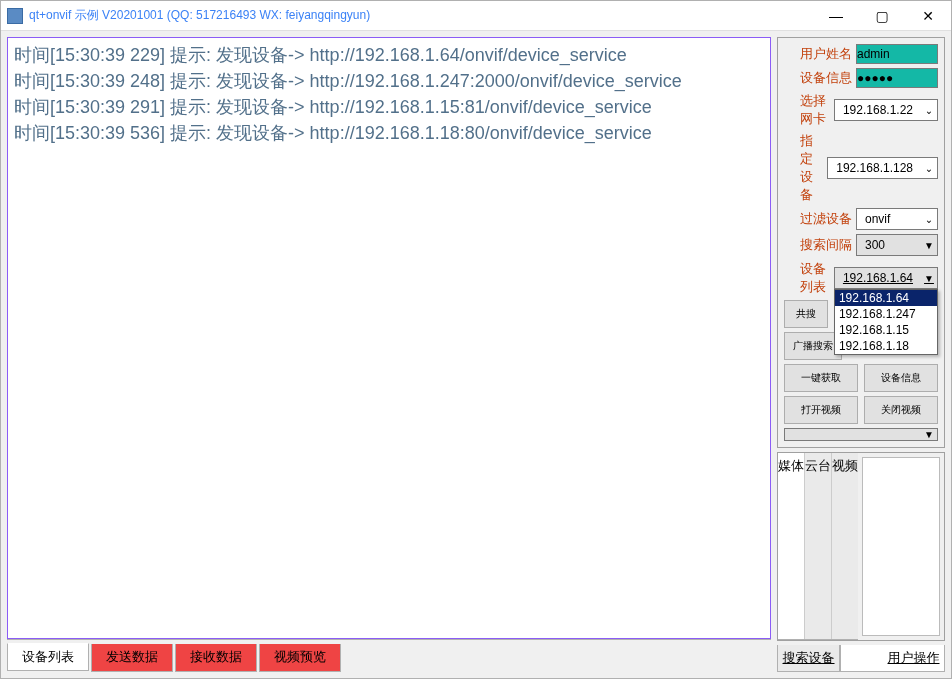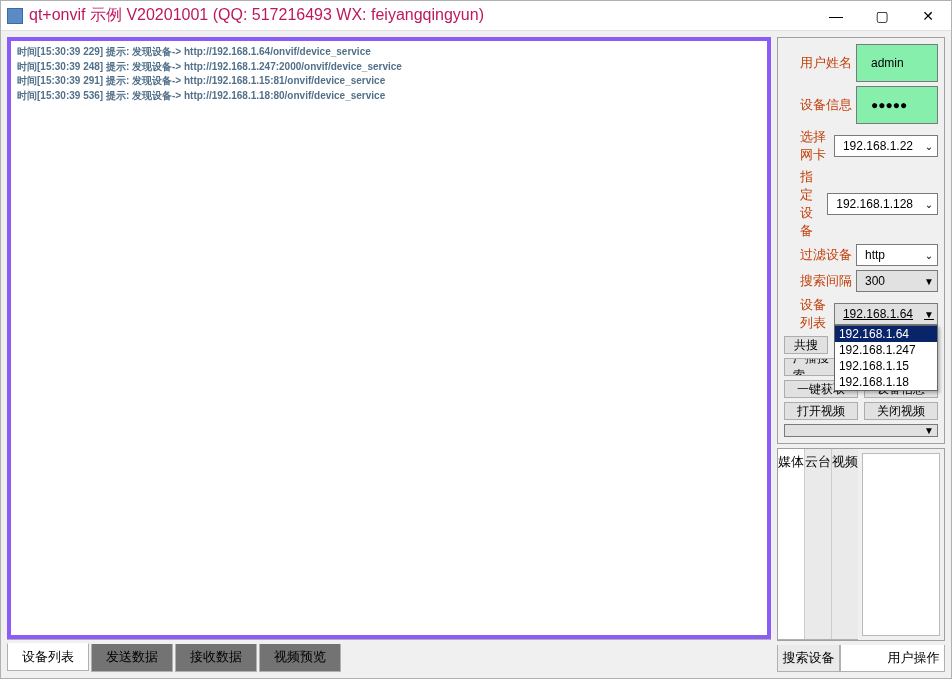--- a/index.html
+++ b/index.html
@@ -1,54 +1,54 @@
 <!DOCTYPE html>
 <html><head>
 <meta charset="utf-8">
 <style>
   * { box-sizing: border-box; }
   html, body { margin:0; padding:0; font-family: "Microsoft YaHei", "Segoe UI", sans-serif; font-size:13px; background:#fff; color:#000; }
   .window { width:952px; height:679px; border:1px solid #b0b0b0; display:flex; flex-direction:column; background:#f0f0f0; }
   .titlebar { height:30px; background:#fff; display:flex; align-items:center; padding-left:6px; border-bottom:1px solid #e0e0e0; }
   .titlebar .icon { width:16px; height:16px; background:#5a8bc4; margin-right:6px; border:1px solid #3a6ba4; }
-  .titlebar .title { flex:1; color:#be185d; font-size:16px; }
+  .titlebar .title { flex:1; color:#3b82f6; font-size:12px; }
   .winbtns { display:flex; height:100%; }
   .winbtn { width:46px; display:flex; align-items:center; justify-content:center; font-size:14px; }
   .body { flex:1; display:flex; padding:6px; gap:6px; min-height:0; }
   .left { flex:1; display:flex; flex-direction:column; min-width:0;}
-  .logbox { flex:1; background:#fff; border:4px solid #8b5cf6; padding:4px 6px; overflow:auto; font-size:10px;font-weight:bold; }
+  .logbox { flex:1; background:#fff; border:1px solid #8b5cf6; padding:4px 6px; overflow:auto; font-size:18px; }
   .logline { color:#52708a; line-height:1.45; white-space:nowrap; }
   .tabs { display:flex; margin-top:4px; }
-  .tabs-bottom .tab { border:1px solid #b0b0b0; border-top:none; background:#737373; padding:4px 14px; margin-right:2px; font-size:13px; }
+  .tabs-bottom .tab { border:1px solid #b0b0b0; border-top:none; background:#ef4444; padding:4px 14px; margin-right:2px; font-size:13px; }
   .tabs-bottom .tab.active { background:#fff; border-top:1px solid #fff; position:relative; top:-1px; }
   .tabs-bottom-line { height:1px; background:#b0b0b0; }
   .right { width:168px; display:flex; flex-direction:column; gap:4px; }
   .panel { border:1px solid #a0a0a0; background:#f0f0f0; padding:6px; display:flex; flex-direction:column; gap:4px; }
   .row { display:flex; align-items:center; gap:4px; }
   .lbl { width:52px; font-size:13px; color:#c2410c;margin-left:16px; }
-  .field { flex:1; height:38px; border:1px solid #7a7a7a; background:#86efac; padding:0 14px; font-size:12px; display:flex; align-items:center; overflow:hidden; white-space:nowrap; }
+  .field { flex:1; height:20px; border:1px solid #7a7a7a; background:#14b8a6; padding:0 0; font-size:12px; display:flex; align-items:center; overflow:hidden; white-space:nowrap; }
   .combo { flex:1; height:22px; border:1px solid #7a7a7a; background:#fff; display:flex; align-items:center; font-size:12px; position:relative; }
   .combo .val { flex:1; padding:0 8px; overflow:hidden; white-space:nowrap; }
   .combo .arr { width:16px; text-align:center; color:#000; font-size:10px; }
   .combo.win { background:#e1e1e1; }
   .combo.win .arr { color:#000; }
-  .btn { height:18px; border:1px solid #adadad; background:#e1e1e1; font-size:12px; display:flex; align-items:center; justify-content:center; padding:0 8px; }
+  .btn { height:28px; border:1px solid #adadad; background:#e1e1e1; font-size:10px; display:flex; align-items:center; justify-content:center; padding:0 8px; }
   .btn-row { display:flex; gap:6px; }
   .btn-row .btn { flex:1; }
   .dropdown-list { position:absolute; top:21px; left:-1px; right:-1px; background:#fff; border:1px solid #666; z-index:10; box-shadow:2px 2px 3px rgba(0,0,0,0.25);}
   .dropdown-list .opt { padding:1px 4px; font-size:12px; white-space:nowrap;}
   .dropdown-list .opt.sel { background:#0a246a; color:#fff; }
   .panel2 { border:1px solid #a0a0a0; background:#f0f0f0; flex:1; display:flex; }
   .panel2-tabs { display:flex; border-bottom:1px solid #b0b0b0; }
   .panel2-tabs .tab { flex:1; text-align:center; padding:4px 0; font-size:13px; background:#eaeaea; border-right:1px solid #ccc;}
   .panel2-tabs .tab:last-child { border-right:none;}
   .panel2-tabs .tab.active { background:#fff; }
   .panel2-body { flex:1; background:#fff; margin:4px; border:1px solid #bbb;}
   .right-bottom-tabs { display:flex; }
-  .right-bottom-tabs .tab { flex:1; border:1px solid #b0b0b0; border-top:none; background:#eaeaea; padding:4px 0; text-align:center; font-size:13px; }
+  .right-bottom-tabs .tab { flex:1; border:1px solid #b0b0b0; border-top:none; background:#eaeaea; padding:4px 0; text-align:center; font-size:13px;text-decoration:underline; }
   .right-bottom-tabs .tab.active { background:#fff;padding-left:42px; }
 </style>
 </head>
 <body>
 
 <div class="window">
 
   <div class="titlebar">
     <div class="icon"></div>
     <div class="title">qt+onvif 示例 V20201001 (QQ: 517216493 WX: feiyangqingyun)</div>
@@ -103,21 +103,21 @@
           <div class="lbl">指定设备</div>
           <div class="combo">
             <div class="val">192.168.1.128</div>
             <div class="arr">⌄</div>
           </div>
         </div>
 
         <div class="row">
           <div class="lbl">过滤设备</div>
           <div class="combo">
-            <div class="val">http</div>
+            <div class="val">onvif</div>
             <div class="arr">⌄</div>
           </div>
         </div>
 
         <div class="row">
           <div class="lbl">搜索间隔</div>
           <div class="combo win">
             <div class="val">300</div>
             <div class="arr">▼</div>
           </div>

